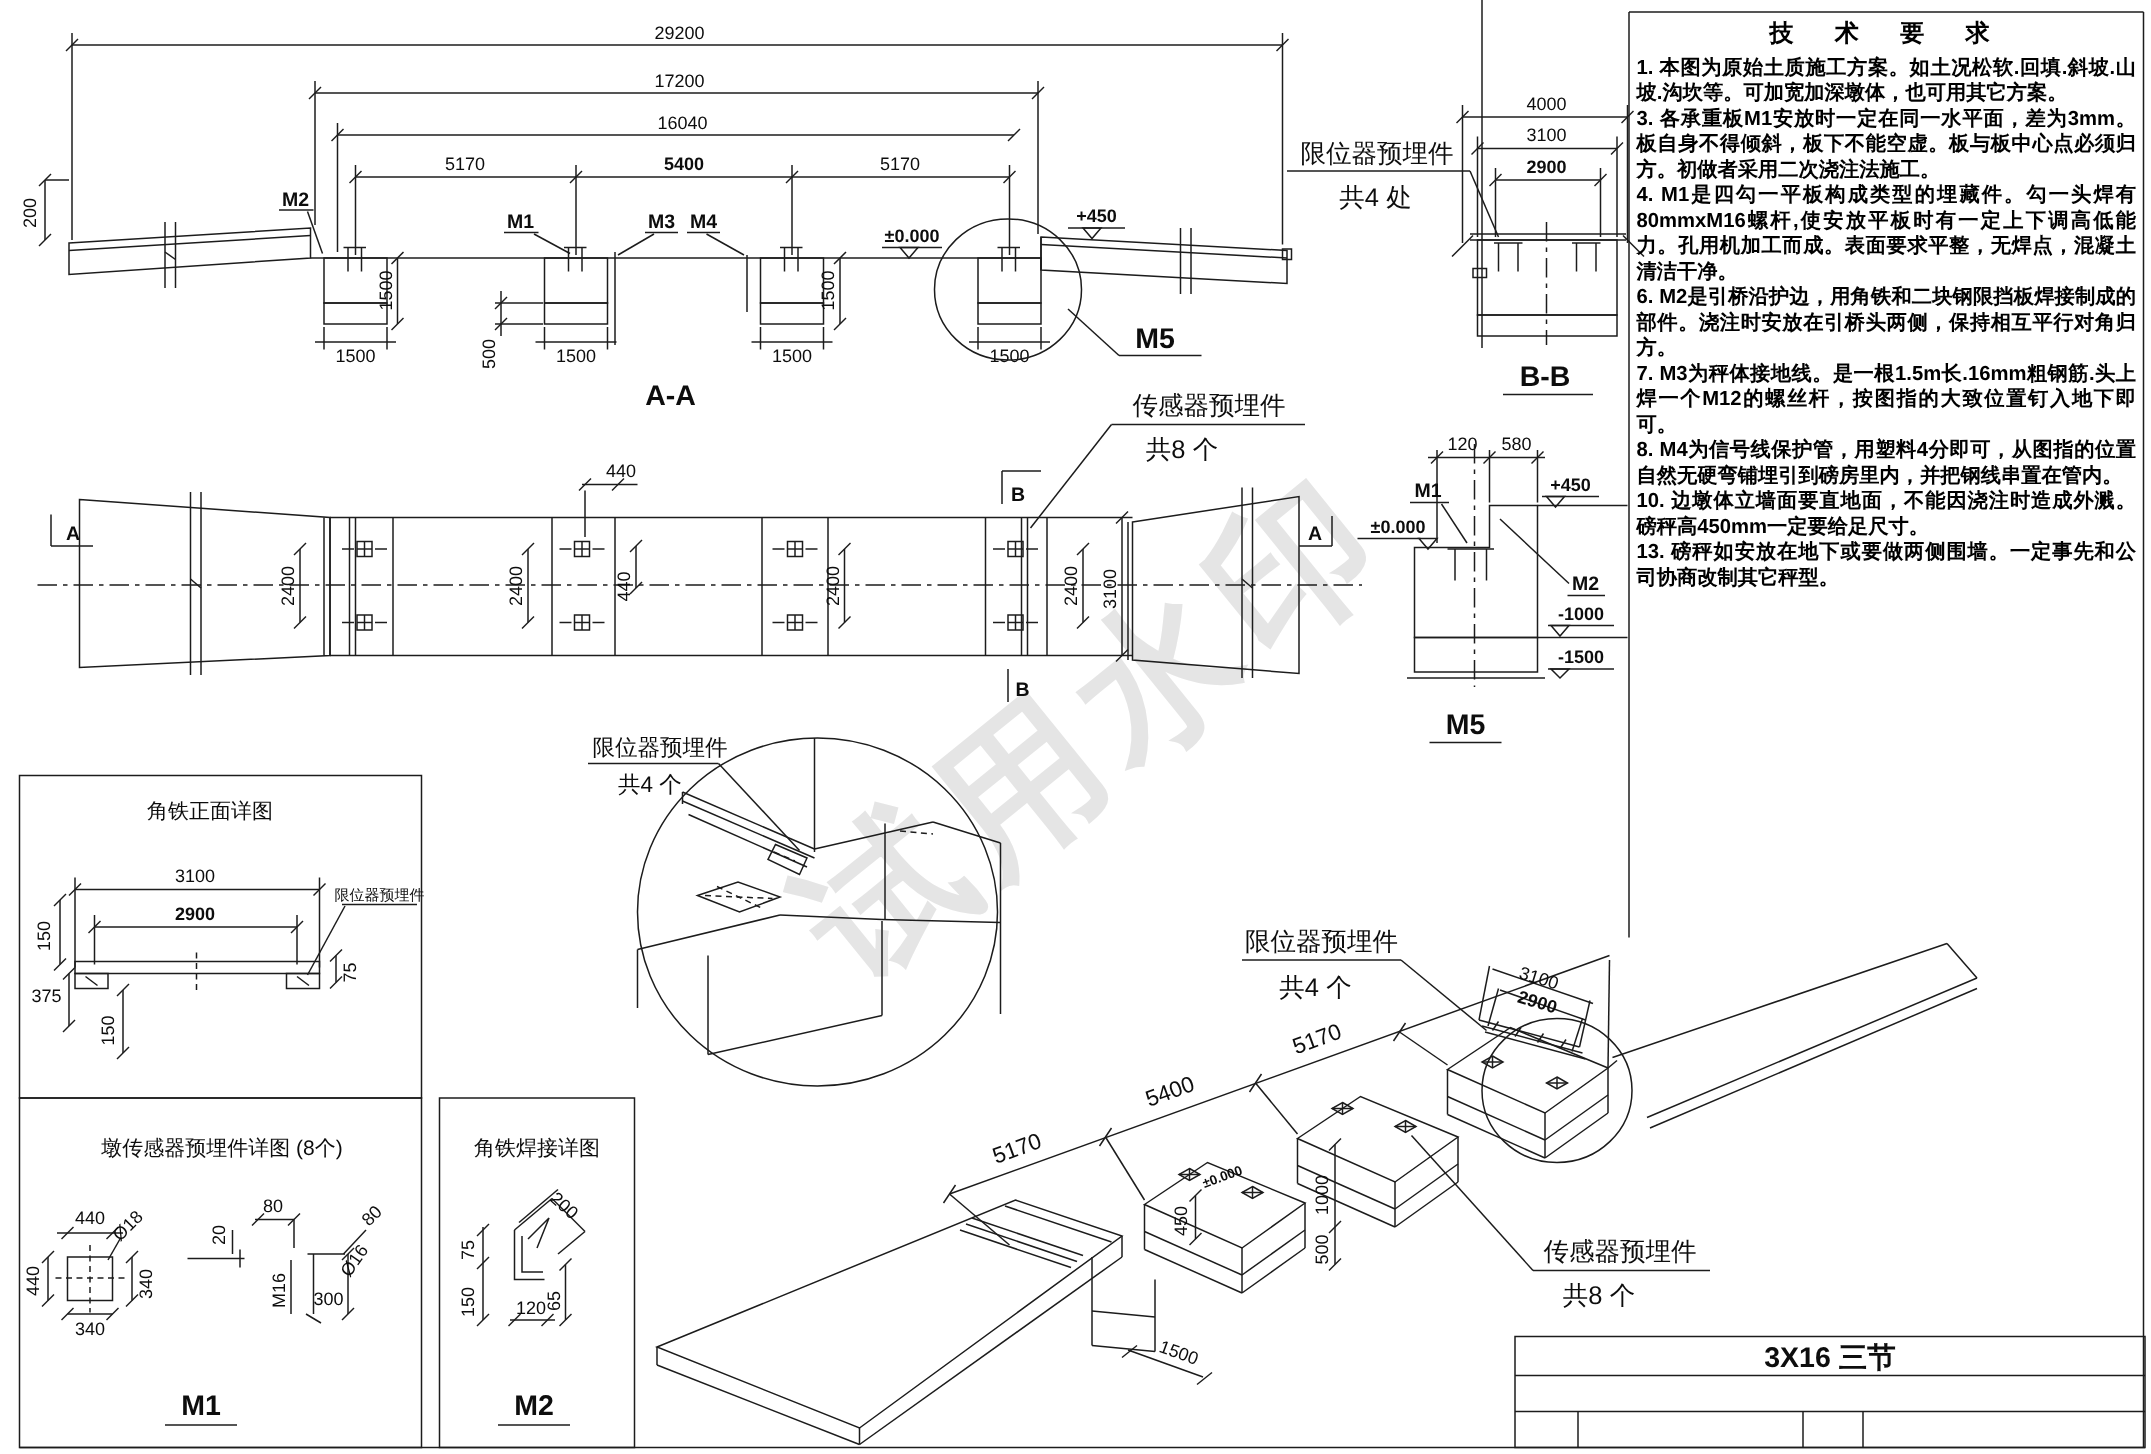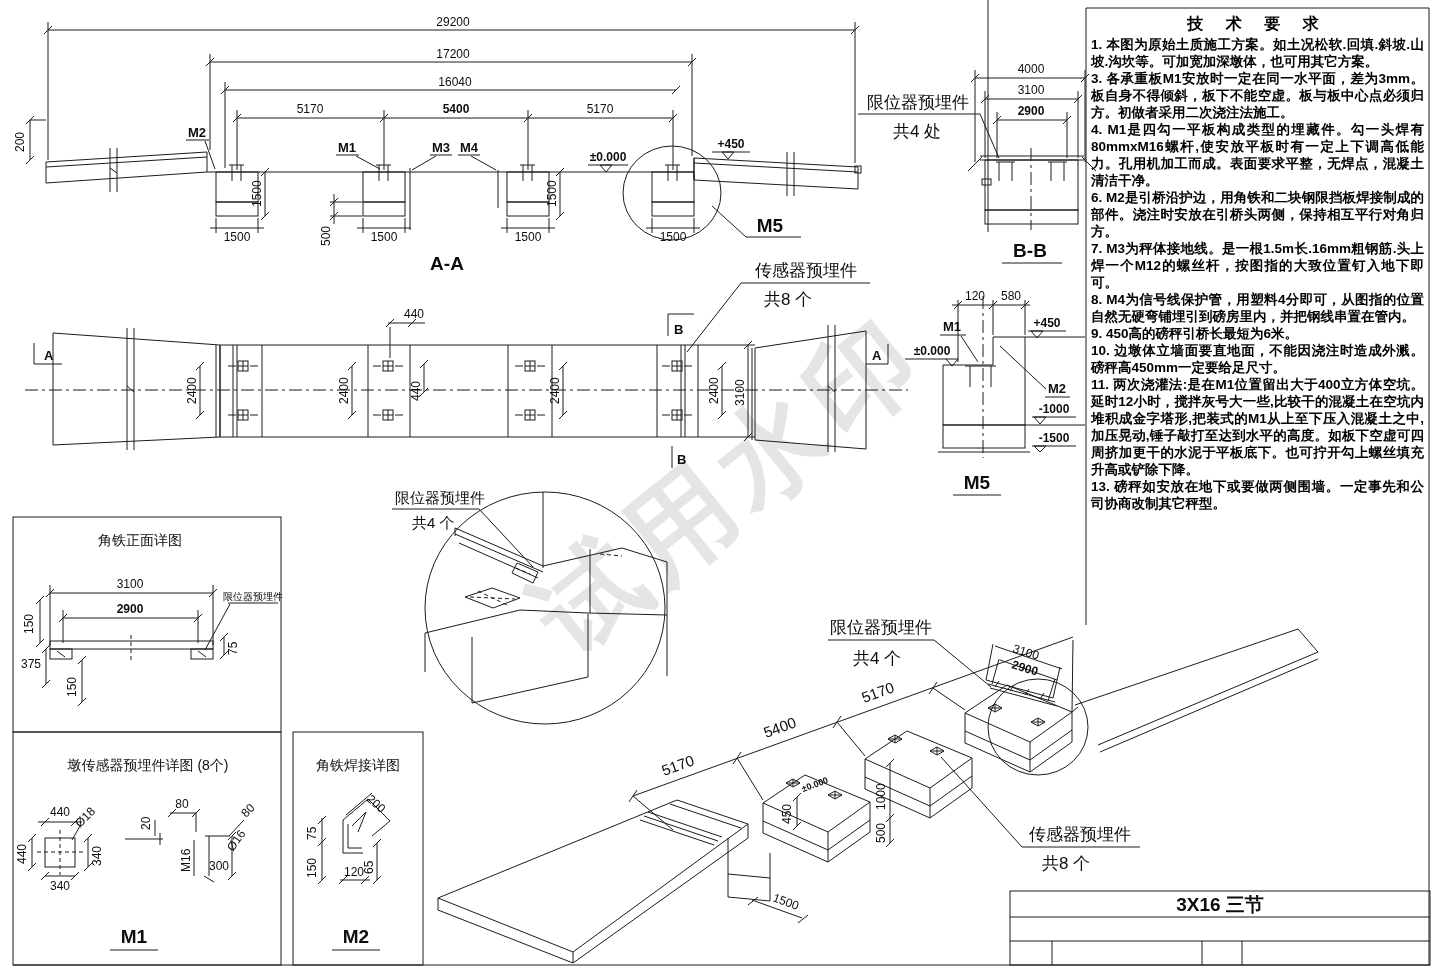--- a/index.html
+++ b/index.html
@@ -23,21 +23,21 @@
   .cjk10{font-size:10px;}
   .tiny{font-size:9px;font-weight:bold;}
   .w2{stroke-width:2.4;}
   .w15{stroke-width:1.6;}
   .red{stroke:#e8241d;stroke-width:2.2;}
   .cl{stroke-dasharray:13 4 3 4;}
   .dsh{stroke-dasharray:4 3;}
   .fillk{fill:#111;stroke:none;}
   .tech{position:absolute;left:1091px;top:13px;width:333px;z-index:2;color:#000;
     font-weight:bold;font-size:13.5px;line-height:17px;}
-  .tech-title{text-align:center;font-size:16px;letter-spacing:9px;margin:2px 0 4px 0;}
+  .tech-title{text-align:center;font-size:16px;letter-spacing:9px;margin:2px 0 4px 0;font-family:Liberation Mono, monospace;}
   .tech-item{text-align:justify;}
 </style>
 </head>
 <body>
 
 <div class="sheet">
   <div class="watermark">试用水印</div>
 
   <svg class="draw" width="1434" height="969" viewBox="0 0 1434 969">
     <defs>
@@ -645,18 +645,16 @@
   </svg>
 
   <div class="tech">
     <div class="tech-title">技 术 要 求</div>
     <div class="tech-item">1. 本图为原始土质施工方案。如土况松软.回填.斜坡.山坡.沟坎等。可加宽加深墩体，也可用其它方案。</div>
     <div class="tech-item">3. 各承重板M1安放时一定在同一水平面，差为3mm。板自身不得倾斜，板下不能空虚。板与板中心点必须归方。初做者采用二次浇注法施工。</div>
     <div class="tech-item">4. M1是四勾一平板构成类型的埋藏件。勾一头焊有80mmxM16螺杆,使安放平板时有一定上下调高低能力。孔用机加工而成。表面要求平整，无焊点，混凝土清洁干净。</div>
     <div class="tech-item">6. M2是引桥沿护边，用角铁和二块钢限挡板焊接制成的部件。浇注时安放在引桥头两侧，保持相互平行对角归方。</div>
     <div class="tech-item">7. M3为秤体接地线。是一根1.5m长.16mm粗钢筋.头上焊一个M12的螺丝杆，按图指的大致位置钉入地下即可。</div>
     <div class="tech-item">8. M4为信号线保护管，用塑料4分即可，从图指的位置自然无硬弯铺埋引到磅房里内，并把钢线串置在管内。</div>
-    <div class="tech-item">9. 450高的磅秤引桥长最短为6米。</div>
     <div class="tech-item">10. 边墩体立墙面要直地面，不能因浇注时造成外溅。磅秤高450mm一定要给足尺寸。</div>
-    <div class="tech-item">11. 两次浇灌法:是在M1位置留出大于400立方体空坑。延时12小时，搅拌灰号大一些,比较干的混凝土在空坑内堆积成金字塔形,把装式的M1从上至下压入混凝土之中,加压晃动,锤子敲打至达到水平的高度。如板下空虚可四周挤加更干的水泥于平板底下。也可拧开勾上螺丝填充升高或铲除下降。</div>
     <div class="tech-item">13. 磅秤如安放在地下或要做两侧围墙。一定事先和公司协商改制其它秤型。</div>
   </div>
 </div>
 
 </body></html>

